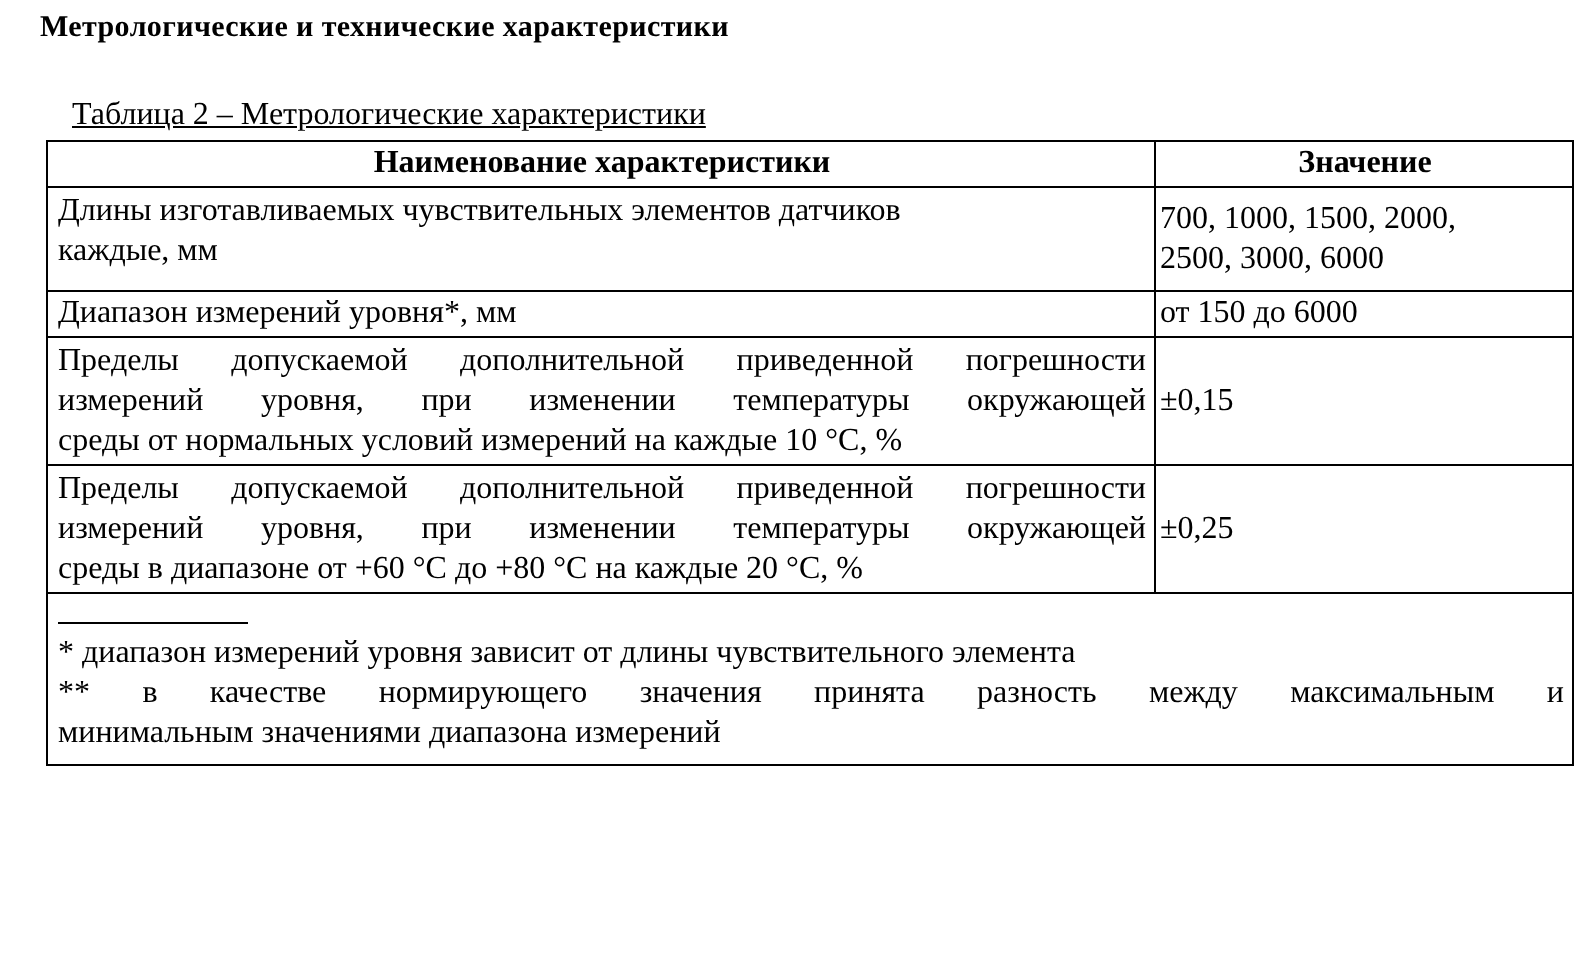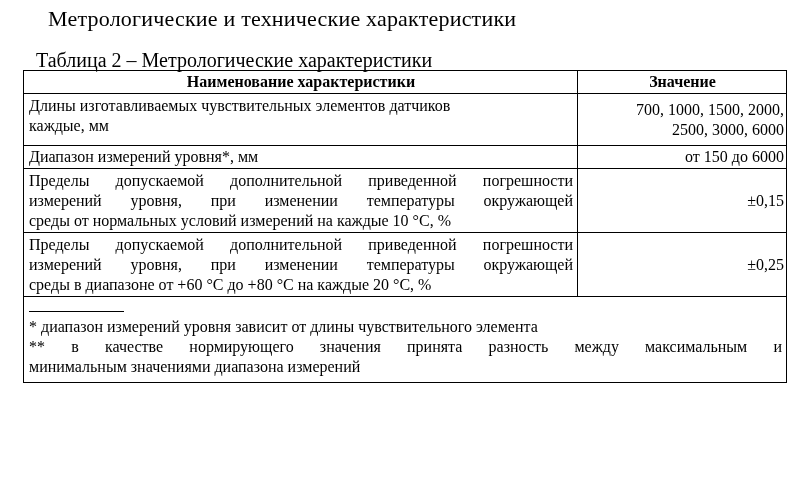--- a/index.html
+++ b/index.html
@@ -2,38 +2,38 @@
 <html><head>
 <meta charset="utf-8">
 <style>
   html,body{margin:0;padding:0;}
   body{
     width:790px;height:487px;background:#ffffff;position:relative;
     font-family:"Liberation Serif","DejaVu Serif",serif;color:#000;
     -webkit-font-smoothing:antialiased;
   }
   .title{
-    position:absolute;left:48px;top:6px;margin:0;
-    font-size:22px;font-weight:normal;letter-spacing:0.2px;
+    position:absolute;left:20px;top:6px;margin:0;
+    font-size:15px;font-weight:bold;letter-spacing:0.2px;
   }
   .caption{
-    position:absolute;left:36px;top:49px;font-size:20px;
+    position:absolute;left:36px;top:49px;font-size:16px;text-decoration:underline;
   }
   table.metrology{
     position:absolute;left:23px;top:70px;width:763px;
     border-collapse:collapse;table-layout:fixed;
   }
   td{
     border:1.6px solid #000;box-sizing:border-box;
     font-size:16px;line-height:20px;
     padding:1px 4px 1px 5px;vertical-align:middle;
   }
   .center{text-align:center;}
   .name{vertical-align:top;padding-top:2px;}
-  .value{text-align:right;padding:1px 2px;}
+  .value{text-align:left;padding:1px 2px;}
   .value-top{vertical-align:top;padding:1px 0;}
   .ln{min-height:20px;}
   .just{text-align:justify;text-align-last:justify;}
   .indent{padding-left:47px;}
   .vright{text-align:right;padding-right:16px;}
   tr.h-header td{height:23px;font-weight:bold;}
   tr.h-r1 td{height:52px;}
   tr.h-r2 td{height:22px;}
   tr.h-r3 td{height:44px;}
   tr.h-r4 td{height:58px;}

